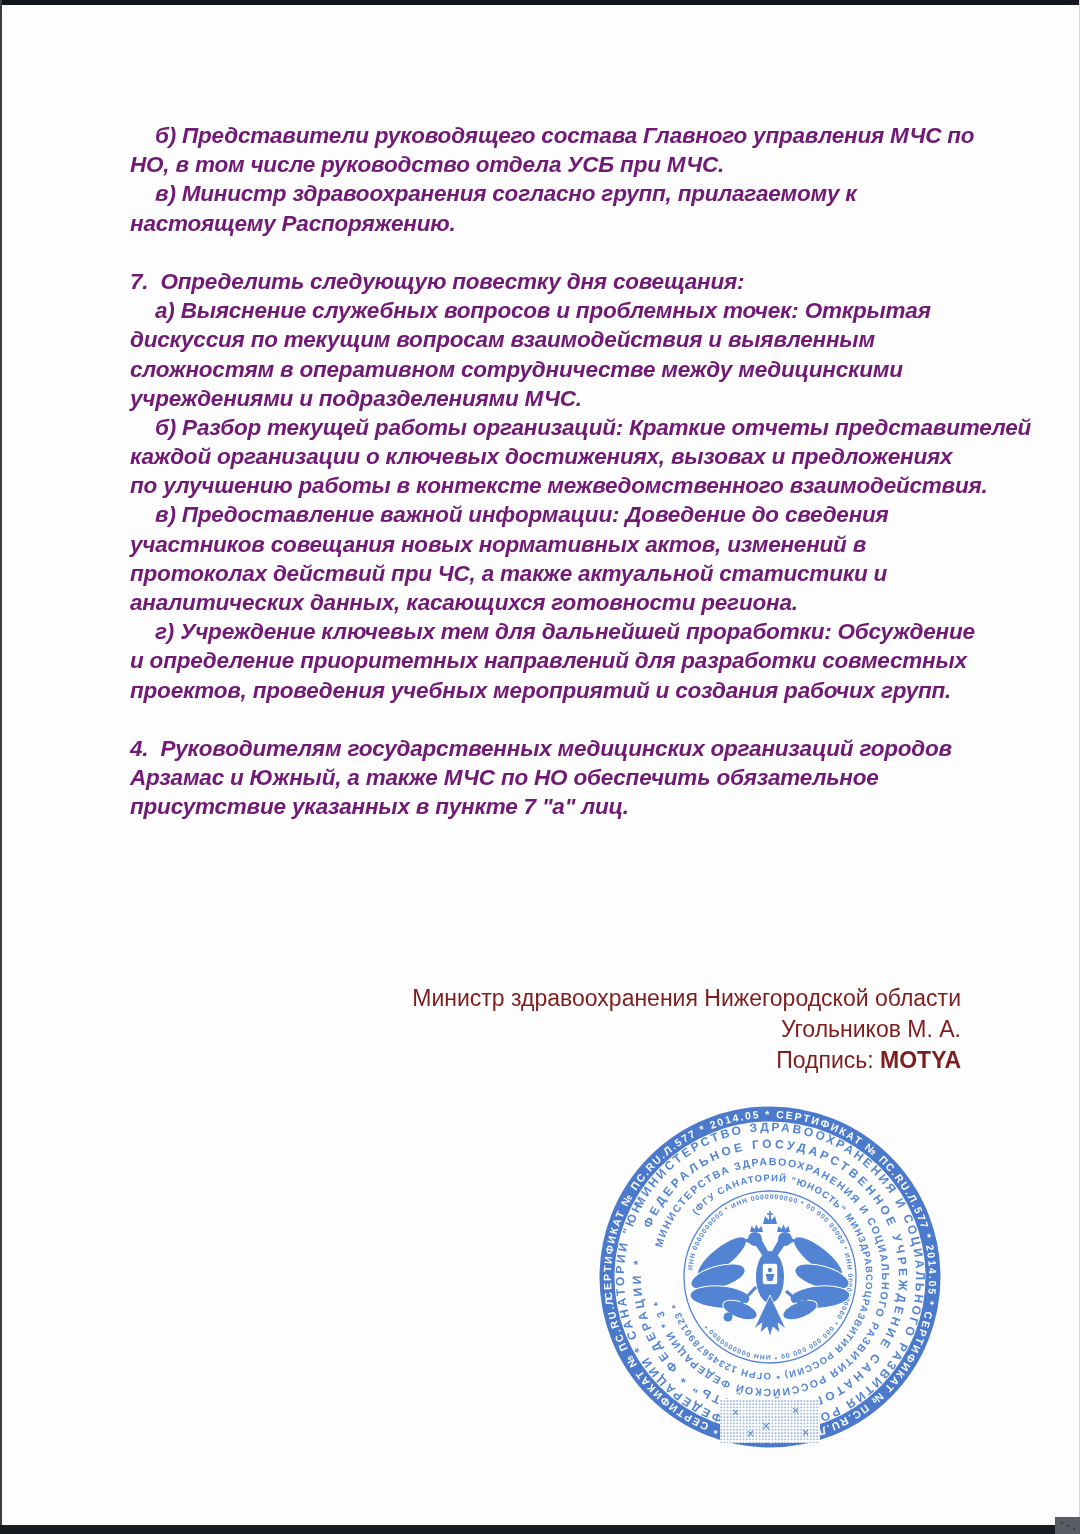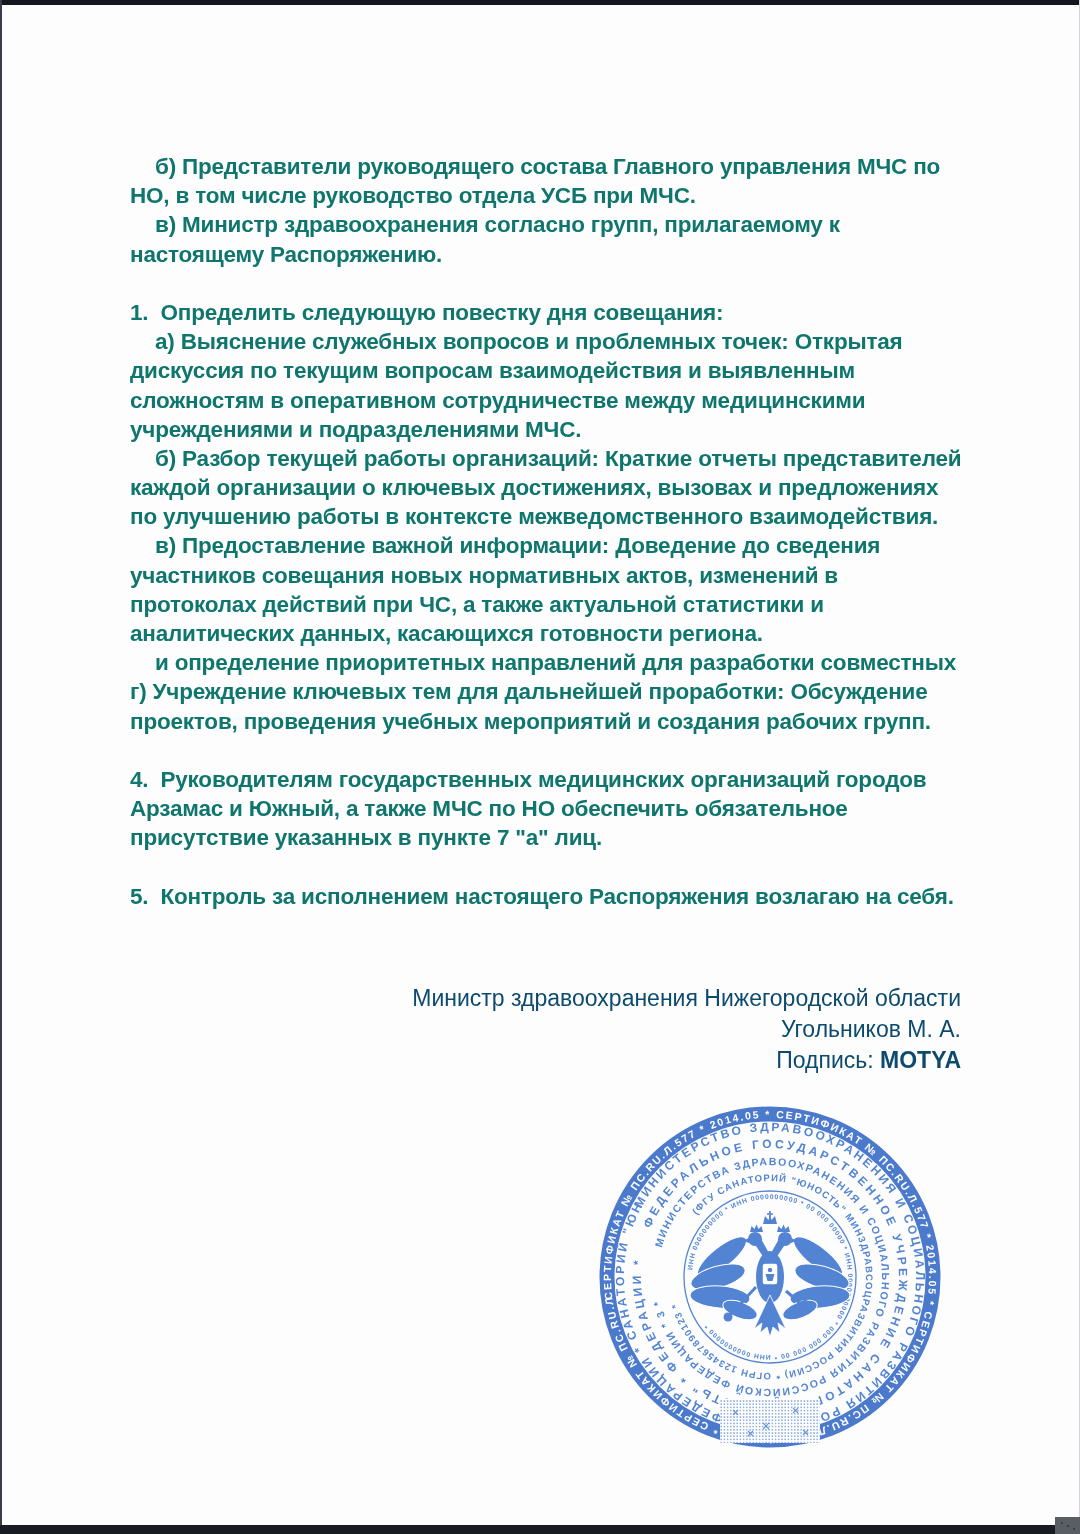--- a/index.html
+++ b/index.html
@@ -8,28 +8,28 @@
   
   .edge-top{position:absolute;left:0;top:0;width:1080px;height:5px;background:#14161d;}
   .edge-left{position:absolute;left:0;top:0;width:2px;height:1534px;background:#3a3d45;}
   .edge-right{position:absolute;right:0;top:0;width:1px;height:1534px;background:#d4d4d8;}
   .bottom-bar{position:absolute;left:0;top:1525px;width:1080px;height:9px;background:#191b22;}
   .grip{position:absolute;left:1055px;top:1517px;width:25px;height:17px;background:#595d64;}
   .grip i{position:absolute;width:2px;height:2px;background:#31343a;border-radius:50%;}
   .grip i:nth-child(1){left:6px;top:5px}.grip i:nth-child(2){left:12px;top:8px}.grip i:nth-child(3){left:18px;top:11px}
 
   
-  .doc{position:absolute;left:130px;top:152px;width:832px;color:#0f766e;}
+  .doc{position:absolute;left:130px;top:121px;width:832px;color:#701a75;font-style:italic;}
   .doc .line{height:29.2px;line-height:29.2px;font-size:22.5px;font-weight:700;
              letter-spacing:-0.2px;white-space:pre;}
   .doc .para.indent .line:first-child{text-indent:25px;}
   .doc .para.gap{margin-top:29.2px;}
 
   
-  .sig{position:absolute;right:119px;top:983px;text-align:right;color:#0c4a6e;
+  .sig{position:absolute;right:119px;top:983px;text-align:right;color:#7f1d1d;
        font-size:23px;line-height:31px;font-weight:400;}
   .sig .val{font-weight:700;}
 
   
   .stamp{position:absolute;left:598px;top:1105px;width:344px;height:344px;opacity:0.95;}
   .stamp text{font-family:"Liberation Sans",sans-serif;}
   .rband{font-size:10.5px;font-weight:700;letter-spacing:1.8px;fill:#ffffff;}
   .r2{font-size:12px;font-weight:700;letter-spacing:2.6px;}
   .r3{font-size:12px;font-weight:700;letter-spacing:3.2px;}
   .r4{font-size:10.5px;font-weight:700;letter-spacing:1.6px;}
@@ -47,51 +47,48 @@
   <div class="doc">
       <div class="para indent">
         <div class="line">б) Представители руководящего состава Главного управления МЧС по</div>
         <div class="line">НО, в том числе руководство отдела УСБ при МЧС.</div>
       </div>
       <div class="para indent">
         <div class="line">в) Министр здравоохранения согласно групп, прилагаемому к</div>
         <div class="line">настоящему Распоряжению.</div>
       </div>
       <div class="para gap">
-        <div class="line">1.  Определить следующую повестку дня совещания:</div>
+        <div class="line">7.  Определить следующую повестку дня совещания:</div>
       </div>
       <div class="para indent">
         <div class="line">а) Выяснение служебных вопросов и проблемных точек: Открытая</div>
         <div class="line">дискуссия по текущим вопросам взаимодействия и выявленным</div>
         <div class="line">сложностям в оперативном сотрудничестве между медицинскими</div>
         <div class="line">учреждениями и подразделениями МЧС.</div>
       </div>
       <div class="para indent">
         <div class="line">б) Разбор текущей работы организаций: Краткие отчеты представителей</div>
         <div class="line">каждой организации о ключевых достижениях, вызовах и предложениях</div>
         <div class="line">по улучшению работы в контексте межведомственного взаимодействия.</div>
       </div>
       <div class="para indent">
         <div class="line">в) Предоставление важной информации: Доведение до сведения</div>
         <div class="line">участников совещания новых нормативных актов, изменений в</div>
         <div class="line">протоколах действий при ЧС, а также актуальной статистики и</div>
         <div class="line">аналитических данных, касающихся готовности региона.</div>
       </div>
       <div class="para indent">
+        <div class="line">г) Учреждение ключевых тем для дальнейшей проработки: Обсуждение</div>
         <div class="line">и определение приоритетных направлений для разработки совместных</div>
-        <div class="line">г) Учреждение ключевых тем для дальнейшей проработки: Обсуждение</div>
         <div class="line">проектов, проведения учебных мероприятий и создания рабочих групп.</div>
       </div>
       <div class="para gap">
         <div class="line">4.  Руководителям государственных медицинских организаций городов</div>
         <div class="line">Арзамас и Южный, а также МЧС по НО обеспечить обязательное</div>
         <div class="line">присутствие указанных в пункте 7 "а" лиц.</div>
-      </div>
-      <div class="para gap">
-        <div class="line">5.  Контроль за исполнением настоящего Распоряжения возлагаю на себя.</div>
       </div>
     </div>
 
   <div class="sig">
     <div>Министр здравоохранения Нижегородской области</div>
     <div>Угольников М. А.</div>
     <div><span>Подпись: </span><span class="val">MOTYA</span></div>
   </div>
 
   <svg class="stamp" viewBox="0 0 344 344">

